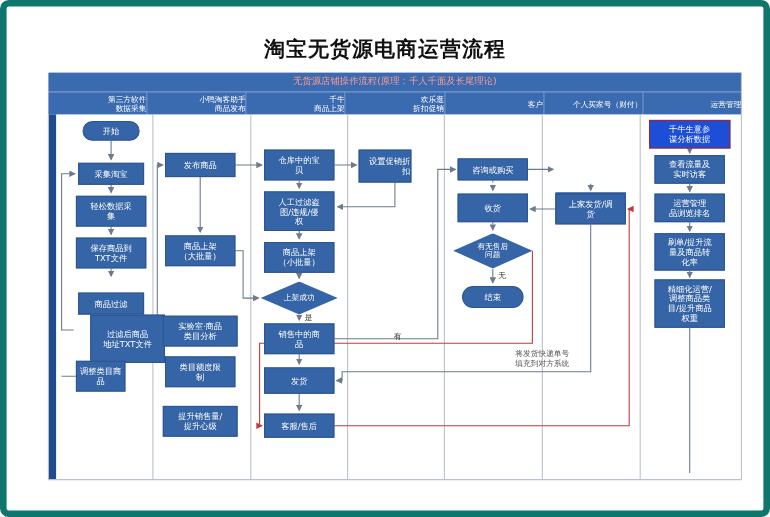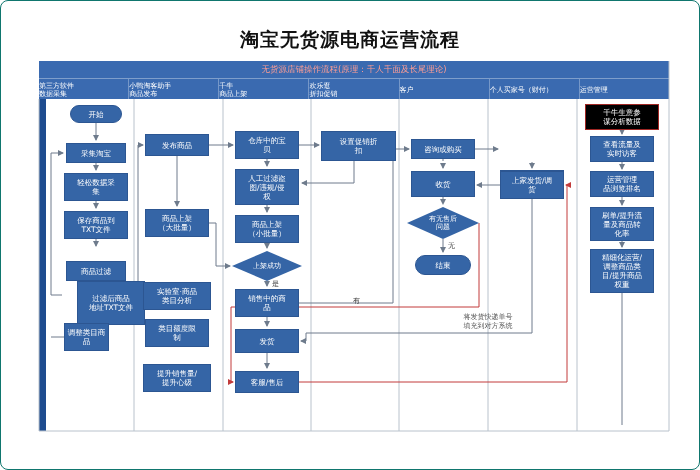--- a/index.html
+++ b/index.html
@@ -1,34 +1,34 @@
 <!DOCTYPE html>
 <html><head>
 <meta charset="utf-8">
 <style>
   html,body{margin:0;padding:0;background:#fff;}
   .page{position:relative;width:700px;height:470px;background:#fff;
-        border:1px solid #0f766e;border-radius:8px;box-sizing:border-box;
+        border:6px solid #0f766e;border-radius:8px;box-sizing:border-box;
         font-family:"DejaVu Sans","Liberation Sans",sans-serif;overflow:hidden;}
   .title{position:absolute;left:0;top:26px;width:100%;text-align:center;
          font-size:19px;font-weight:bold;color:#111;letter-spacing:1px;}
   .band{position:absolute;left:38px;top:60px;width:630px;height:38px;background:#3a6ab0;}
   .banner{height:17px;line-height:17px;text-align:center;color:#ff9d94;font-size:8.5px;}
   .lane-headers{display:flex;height:21px;border-top:1px solid rgba(255,255,255,.35);}
   .lane-header{flex:1;display:flex;flex-direction:column;justify-content:center;
-               text-align:left;color:#fff;font-size:7px;line-height:8px;
+               text-align:right;color:#fff;font-size:7px;line-height:8px;
                border-left:1px solid rgba(255,255,255,.3);}
   .lane-header:first-child{border-left:none;}
   .accent-bar{position:absolute;left:38px;top:98px;width:7px;height:332px;background:#1e4c8f;}
   svg.wires{position:absolute;left:0;top:0;width:700px;height:470px;}
   .node{position:absolute;background:#3565a6;border:1px solid #2c5692;color:#fff;
         display:flex;flex-direction:column;justify-content:center;align-items:center;
         font-size:7.5px;line-height:9px;text-align:center;box-sizing:border-box;}
   .node.stadium{border-radius:10px;}
-  .node.red{background:#000000;border-color:#a02724;}
+  .node.red{background:#1d4ed8;border-color:#a02724;}
   .node.diamond{background:#3565a6;border:none;
         clip-path:polygon(50% 0,100% 50%,50% 100%,0 50%);font-size:7px;line-height:8px;}
   .flow-label{position:absolute;font-size:7px;color:#333;line-height:8px;}
   .annotation{position:absolute;left:432px;top:312px;width:110px;text-align:center;
               color:#555;font-size:7px;line-height:9px;}
 </style>
 </head>
 <body>
 
 <div class="page">
@@ -205,21 +205,21 @@
       <div class="node " style="left: 234px; top: 288px; width: 64px; height: 28px;">
         <div>销售中的商</div>
         <div>品</div>
       </div>
       <div class="node " style="left: 234px; top: 328px; width: 64px; height: 24px;">
         <div>发货</div>
       </div>
       <div class="node " style="left: 234px; top: 370px; width: 64px; height: 22px;">
         <div>客服/售后</div>
       </div>
-      <div class="node " style="left: 320px; top: 130px; width: 75px; height: 30px;">
+      <div class="node " style="left: 320px; top: 130px; width: 48px; height: 30px; align-items: flex-end;">
         <div>设置促销折</div>
         <div>扣</div>
       </div>
       <div class="node " style="left: 410px; top: 138px; width: 64px; height: 20px;">
         <div>咨询或购买</div>
       </div>
       <div class="node " style="left: 410px; top: 170px; width: 64px; height: 26px;">
         <div>收货</div>
       </div>
       <div class="node diamond" style="left: 406px; top: 206px; width: 72px; height: 32px;">

